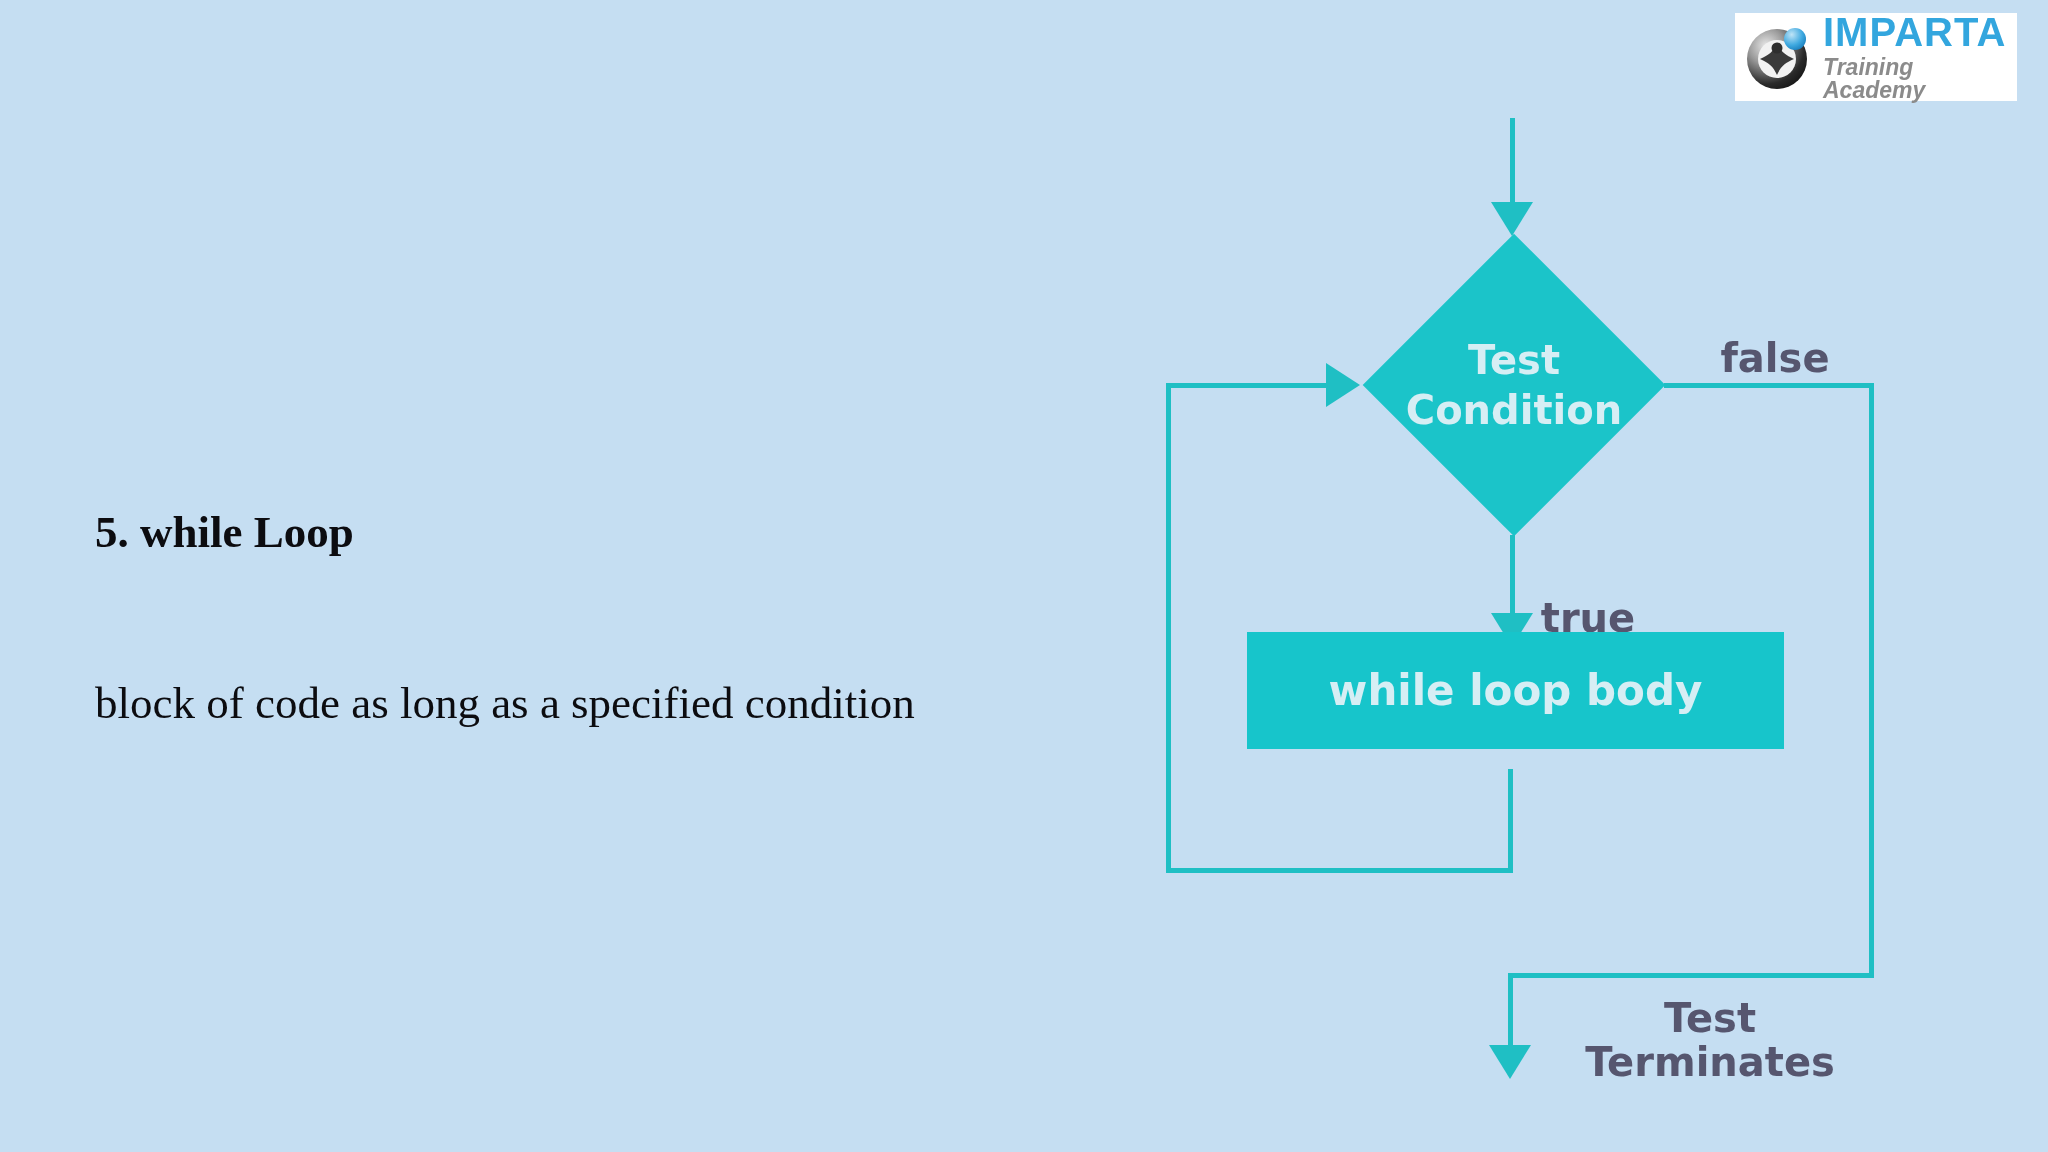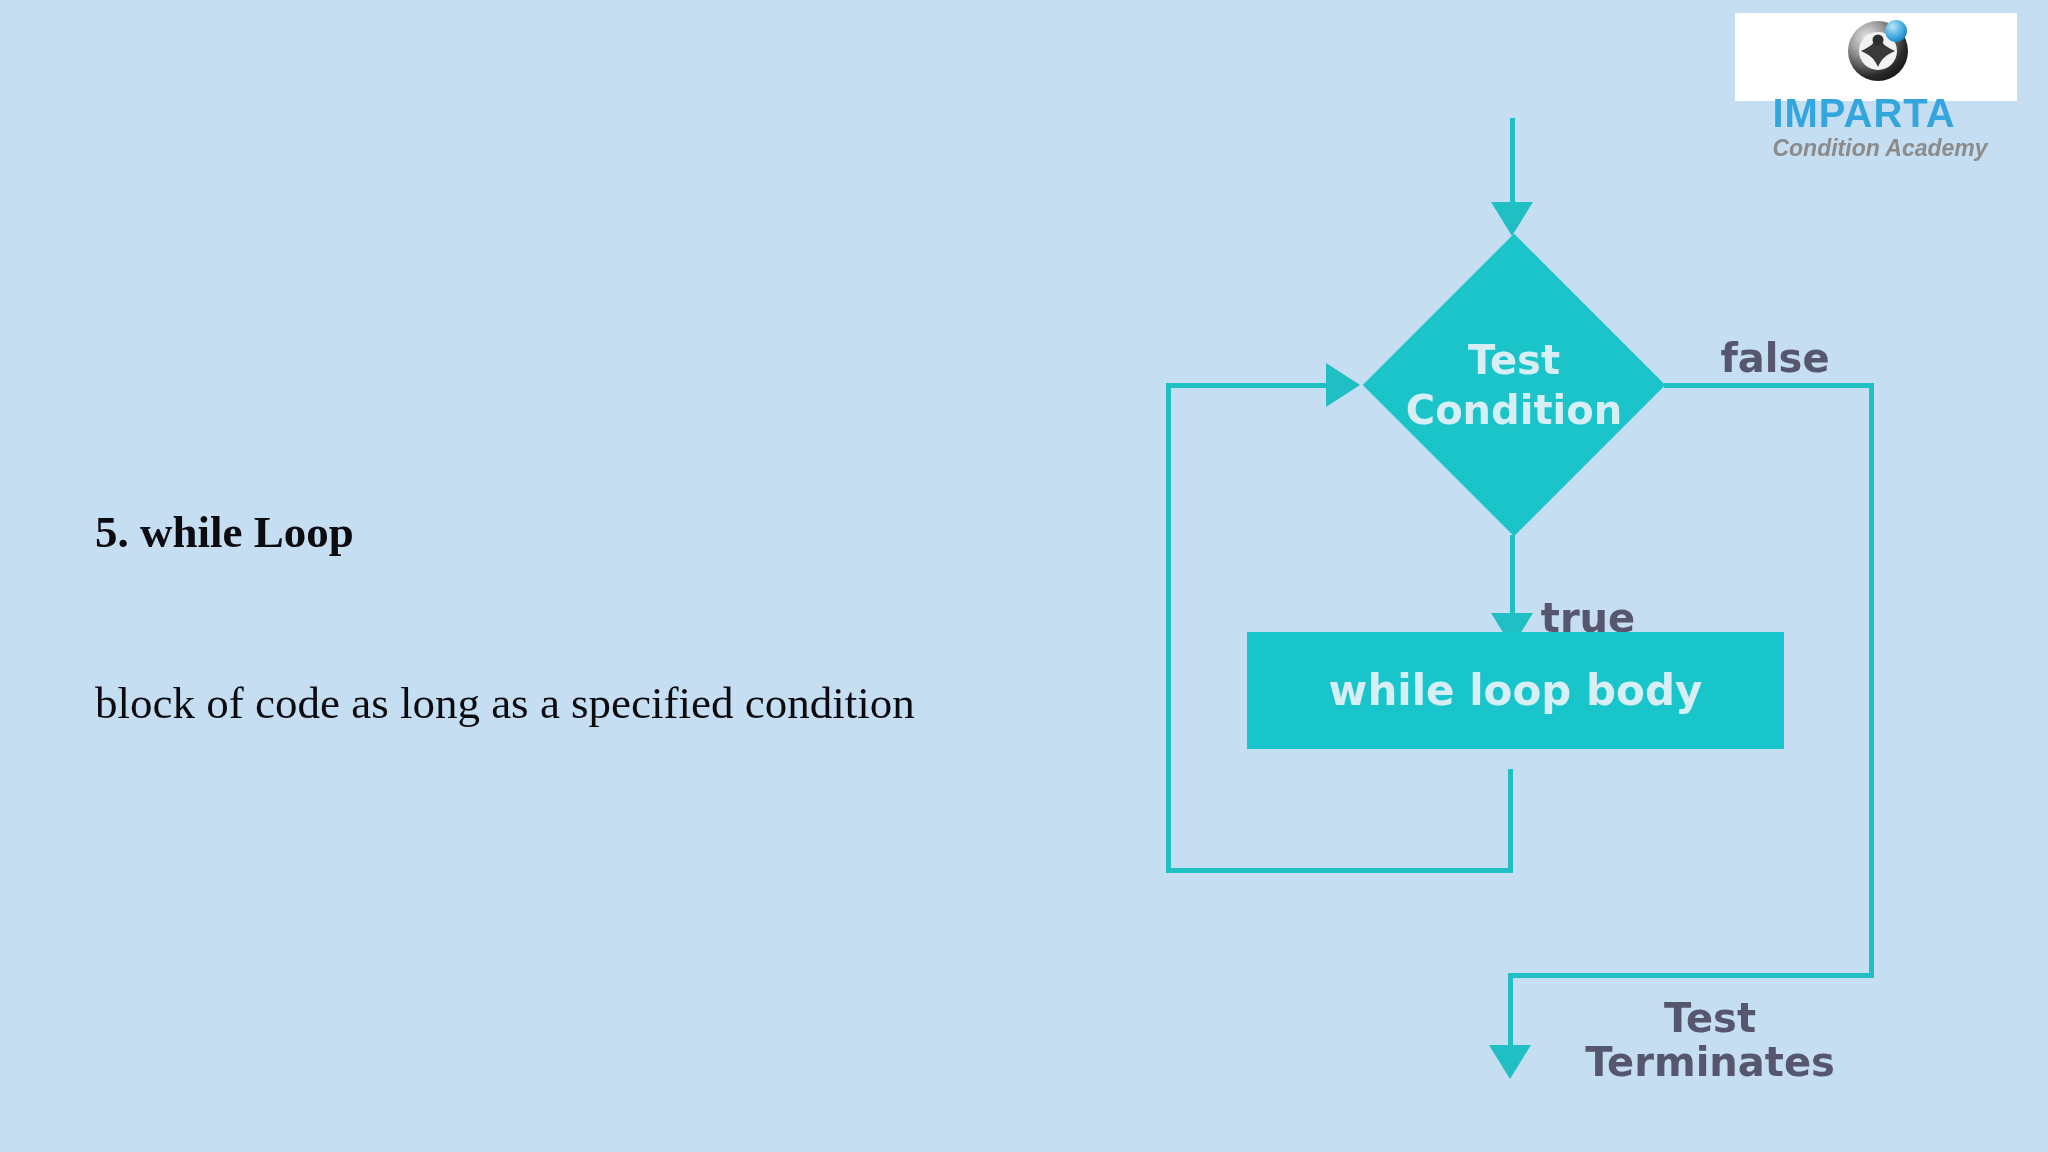--- a/index.html
+++ b/index.html
@@ -4,21 +4,21 @@
 <style>
   html,body{margin:0;padding:0;}
   #canvas{
     position:relative;width:2048px;height:1152px;overflow:hidden;
     background:#c5def2;font-family:"DejaVu Sans","Liberation Sans",sans-serif;
   }
   
   .logo{
     position:absolute;left:1735px;top:13px;width:282px;height:88px;
     background:#ffffff;display:flex;align-items:center;box-sizing:border-box;
-    padding-left:8px;gap:8px;flex-direction:column;
+    padding-left:8px;gap:8px;
   }
   .logo svg{display:block;}
   .logo-text{display:flex;flex-direction:column;line-height:1;}
   .brand{
     font-family:"Liberation Sans",sans-serif;font-weight:bold;font-size:40px;
     color:#33a6de;letter-spacing:1px;
   }
   .tagline{
     font-family:"Liberation Sans",sans-serif;font-weight:bold;font-style:italic;
     font-size:23px;color:#8b8b8b;margin-top:4px;align-self:flex-end;
@@ -84,21 +84,21 @@
         </defs>
         <circle cx="34" cy="38" r="30" fill="url(#ringGrad)"></circle>
         <circle cx="34" cy="38" r="19" fill="#f2f2f2"></circle>
         <path d="M34 22 C38 31 42 34 51 38 C42 42 38 45 34 54 C30 45 26 42 17 38 C26 34 30 31 34 22 Z" fill="#3a3a3a"></path>
         <circle cx="34" cy="27" r="5.5" fill="#2e2e2e"></circle>
         <circle cx="52" cy="18" r="11" fill="url(#ballGrad)"></circle>
       </svg>
     </span>
     <span class="logo-text">
       <span class="brand">IMPARTA</span>
-      <span class="tagline">Condition Academy</span>
+      <span class="tagline">Training Academy</span>
     </span>
   </div>
 
   <div class="text-block">
     <div><b>5. while Loop</b></div>
     <div>block of code as long as a specified condition</div>
   </div>
 
   <div>
 

